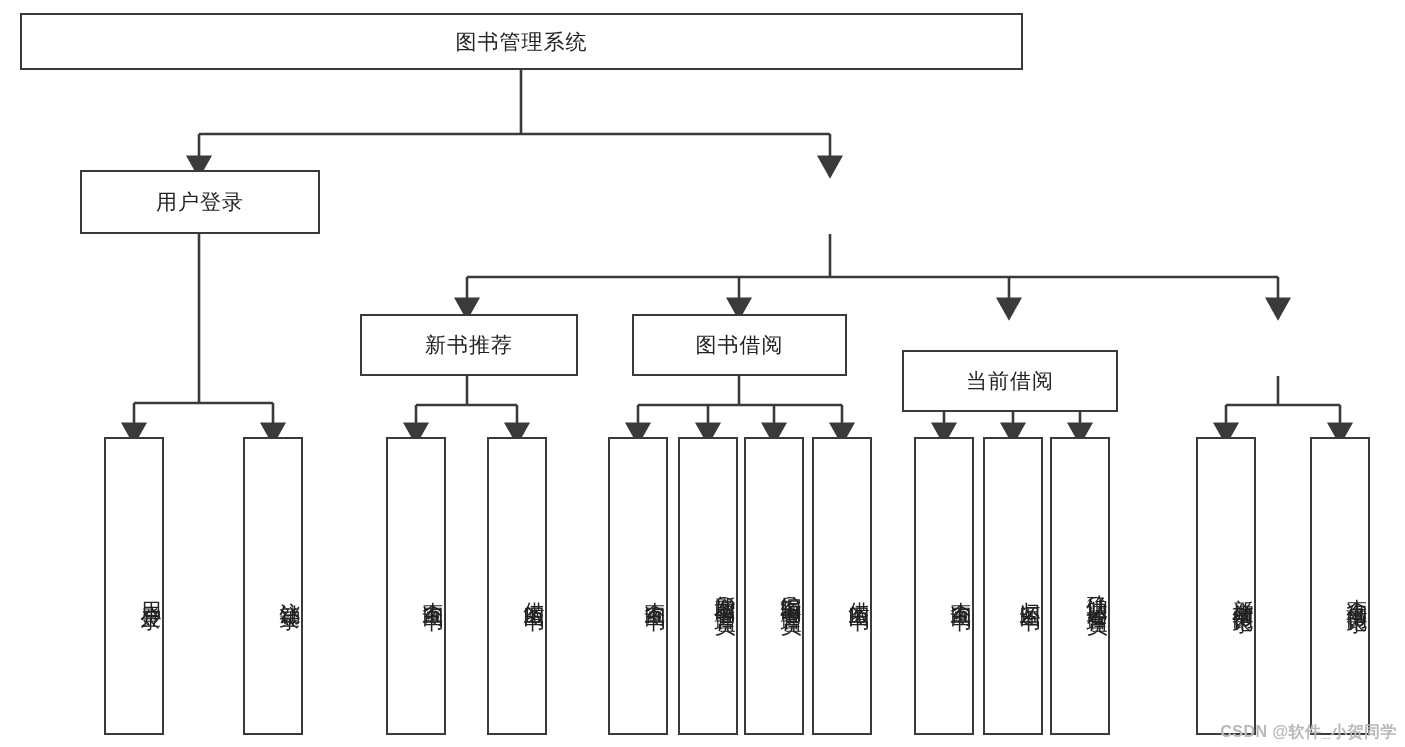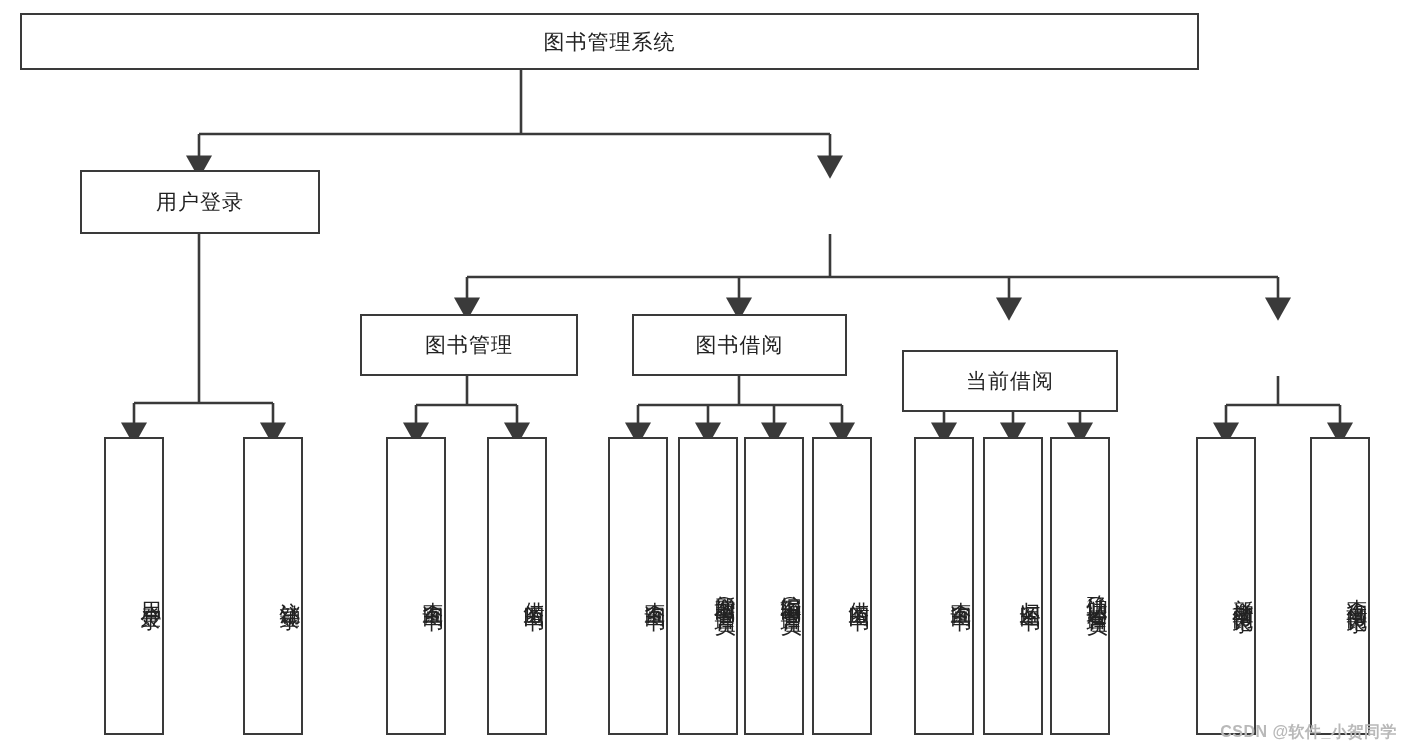--- a/index.html
+++ b/index.html
@@ -65,25 +65,25 @@
       <path d="M1013,405 L1013,425" marker-end="url(#ah)"></path>
       <path d="M1080,405 L1080,425" marker-end="url(#ah)"></path>
 
       <path d="M1278,376 L1278,405"></path>
       <path d="M1226,405 L1340,405"></path>
       <path d="M1226,405 L1226,425" marker-end="url(#ah)"></path>
       <path d="M1340,405 L1340,425" marker-end="url(#ah)"></path>
     </g>
   </svg>
 
-  <div class="node h" style="left:20px;top:13px;width:1179px;height:57px;">图书管理系统</div>
+  <div class="node h" style="left:20px;top:13px;width:1003px;height:57px;">图书管理系统</div>
 
   <div class="node h" style="left:80px;top:170px;width:240px;height:64px;">用户登录</div>
 
-  <div class="node h" style="left:360px;top:314px;width:218px;height:62px;">图书管理</div>
+  <div class="node h" style="left:360px;top:314px;width:218px;height:62px;">新书推荐</div>
   <div class="node h" style="left:632px;top:314px;width:215px;height:62px;">图书借阅</div>
   <div class="node h" style="left:902px;top:314px;width:216px;height:62px;margin-top:36px;">当前借阅</div>
 
   <div class="node v" style="left:104px;top:437px;width:60px;height:298px;">用户登录</div>
   <div class="node v" style="left:243px;top:437px;width:60px;height:298px;">注销登录</div>
   <div class="node v" style="left:386px;top:437px;width:60px;height:298px;">查询图书</div>
   <div class="node v" style="left:487px;top:437px;width:60px;height:298px;">借阅图书</div>
   <div class="node v" style="left:608px;top:437px;width:60px;height:298px;">查询图书</div>
   <div class="node v" style="left:678px;top:437px;width:60px;height:298px;">新增图书（管理员）</div>
   <div class="node v" style="left:744px;top:437px;width:60px;height:298px;">编辑图书（管理员）</div>

